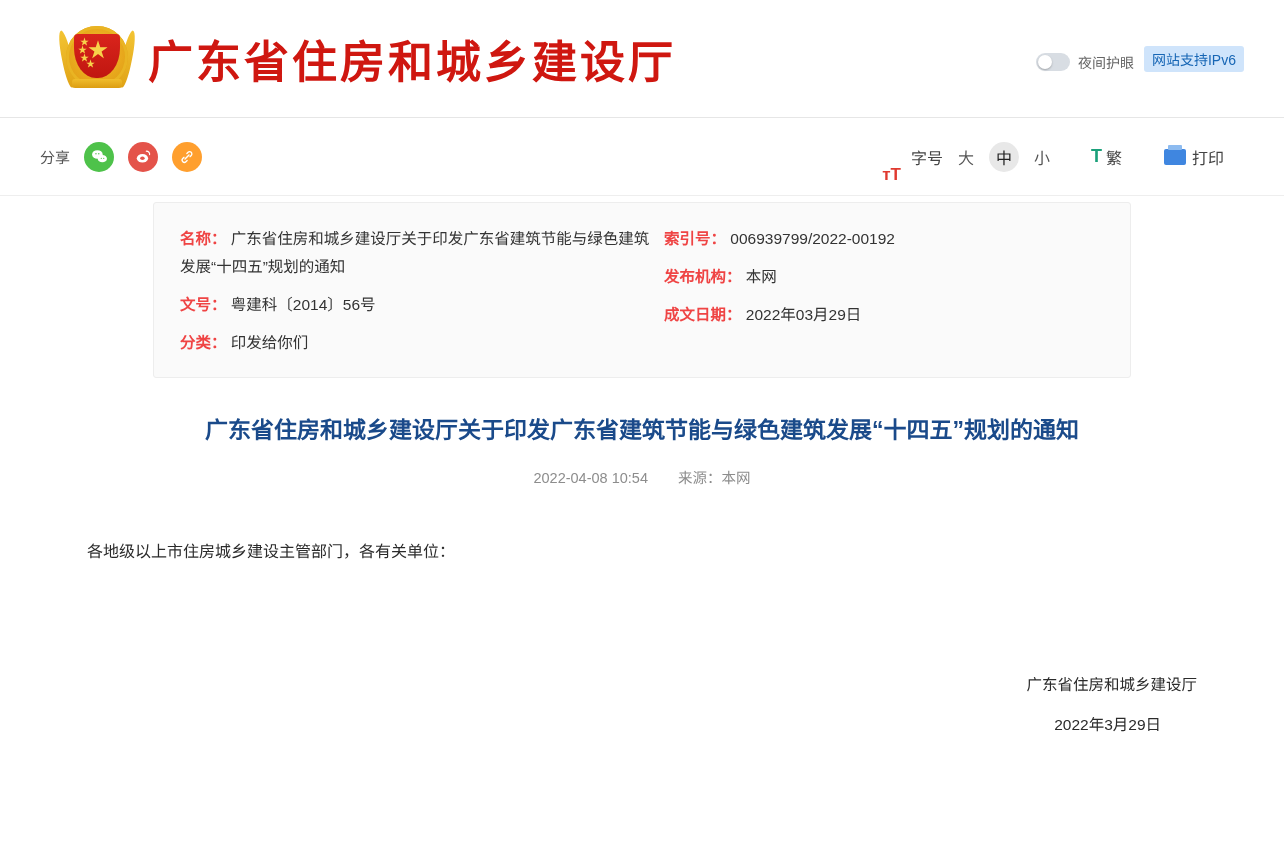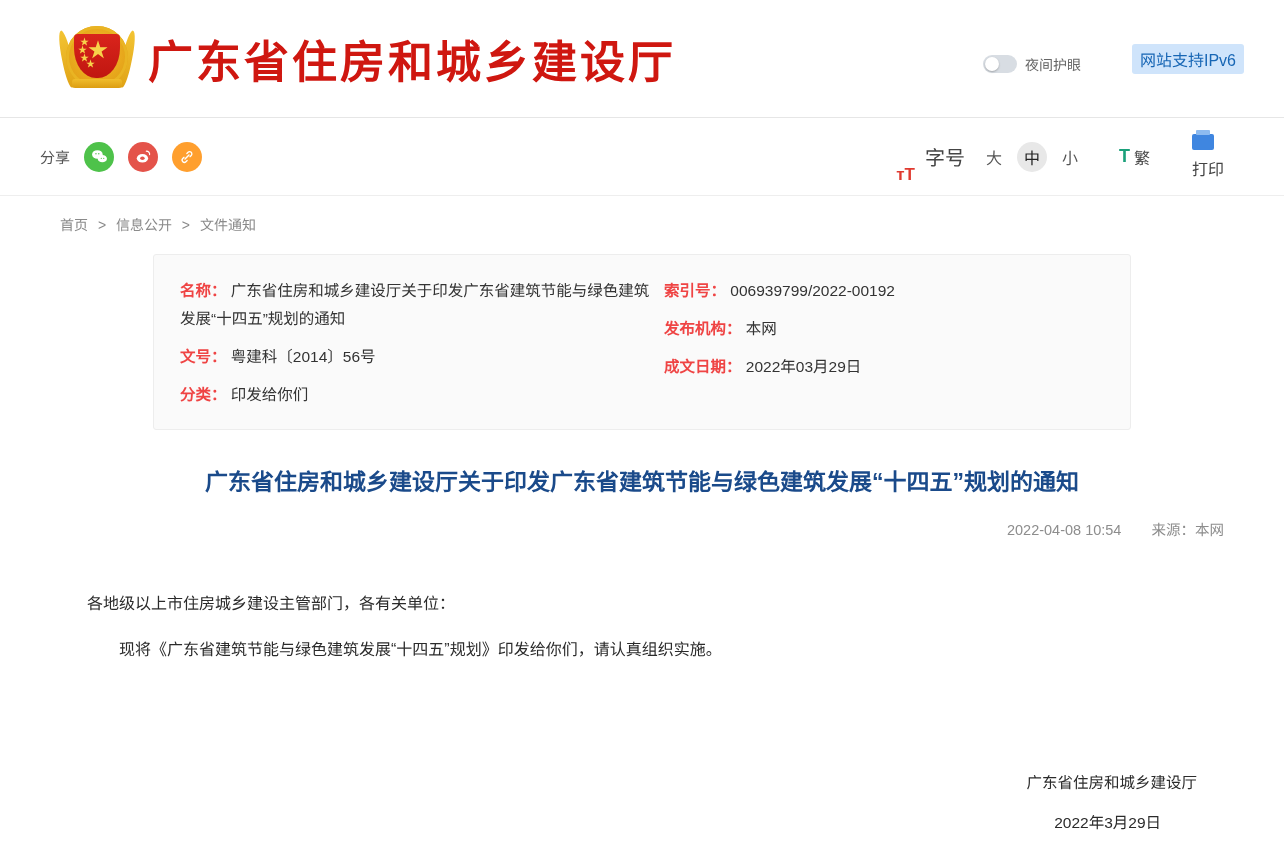--- a/index.html
+++ b/index.html
@@ -106,25 +106,24 @@
     position: absolute;
     left: 2px; top: 2px;
     width: 14px; height: 14px;
     border-radius: 50%;
     background: #fff;
     box-shadow: 0 1px 2px rgba(0,0,0,.25);
   }
   .ipv6-badge {
     background: #cfe4fb;
     color: #1766b5;
-    font-size: 16px;
+    font-size: 14px;
     padding: 3px 8px;
     border-radius: 3px;
     white-space: nowrap;
-    margin-left: 41px;
   }
 
   
   .toolbar {
     height: 78px;
     display: flex;
     align-items: center;
     padding: 0 60px 0 40px;
     border-bottom: 1px solid #eeeeee;
   }
@@ -153,45 +152,44 @@
     align-items: center;
     gap: 8px;
   }
   .fsize-icon {
     color: #e03a30;
     font-weight: bold;
     font-size: 17px;
     margin-right: 2px;
     margin-top: 37px;
   }
-  .font-label { color: #444; font-size: 20px; margin-right: 6px; }
+  .font-label { color: #444; font-size: 16px; margin-right: 0; }
   .fsize {
     width: 30px; height: 30px;
     border-radius: 50%;
     display: inline-flex;
     align-items: center;
     justify-content: center;
     font-size: 16px;
     color: #555;
     cursor: pointer;
   }
   .fsize.active { background: #e8e8e8; color: #222; }
   .trad {
     display: flex; align-items: center; gap: 4px;
     margin-left: 26px;
     color: #444;
     font-size: 16px;
   }
   .trad .t { color: #1aa07a; font-weight: bold; font-size: 18px; }
   .print {
-    display: flex; gap: 6px;
+    display: flex; align-items: center; gap: 6px;
     margin-left: 34px;
     color: #444;
     font-size: 16px;
-    flex-direction: column;
   }
   .printer {
     width: 22px; height: 16px;
     background: #3f86e0;
     border-radius: 2px;
     position: relative;
   }
   .printer:after {
     content: "";
     position: absolute;
@@ -236,21 +234,21 @@
   .doc-title {
     width: 1050px;
     margin: 34px auto 0 auto;
     text-align: center;
     font-size: 23px;
     font-weight: bold;
     color: #1a4a8a;
     line-height: 36px;
   }
   .doc-sub {
-    text-align: right;
+    text-align: center;
     color: #8d8d8d;
     font-size: 14.5px;
     margin-top: 18px;
   }
   .doc-sub .gap { display: inline-block; width: 22px; }
 
   .doc-body {
     width: 1110px;
     margin: 48px auto 0 auto;
     font-size: 16px;
@@ -342,27 +340,20 @@
 
     <span class="print">
       <span class="printer"></span>
       <span>打印</span>
     </span>
   </div>
 </div>
 
 <div class="wrap">
 
-  <div class="breadcrumb">
-    <a href="#">首页</a>
-    <span class="sep">&gt;</span>
-    <a href="#">信息公开</a>
-    <span class="sep">&gt;</span>
-    <a href="#">文件通知</a>
-  </div>
 
   <div class="meta-card">
     <div class="meta-col left">
       <div class="meta-row">
         <span class="meta-key">名称：</span>
         <span>广东省住房和城乡建设厅关于印发广东省建筑节能与绿色建筑发展“十四五”规划的通知</span>
       </div>
       <div class="meta-row">
         <span class="meta-key">文号：</span>
         <span>粤建科〔2014〕56号</span>
@@ -391,21 +382,20 @@
   <div class="doc-title">广东省住房和城乡建设厅关于印发广东省建筑节能与绿色建筑发展“十四五”规划的通知</div>
 
   <div class="doc-sub">
     <span>2022-04-08  10:54</span>
     <span class="gap"></span>
     <span>来源：本网</span>
   </div>
 
   <div class="doc-body">
     <p>各地级以上市住房城乡建设主管部门，各有关单位：</p>
-    <p class="indent">现将《广东省建筑节能与绿色建筑发展“十四五”规划》印发给你们，请认真组织实施。</p>
   </div>
 
   <div class="sign">
     <div>广东省住房和城乡建设厅</div>
     <div class="pad-r">2022年3月29日</div>
   </div>
 
 </div>
 
 </body></html>

